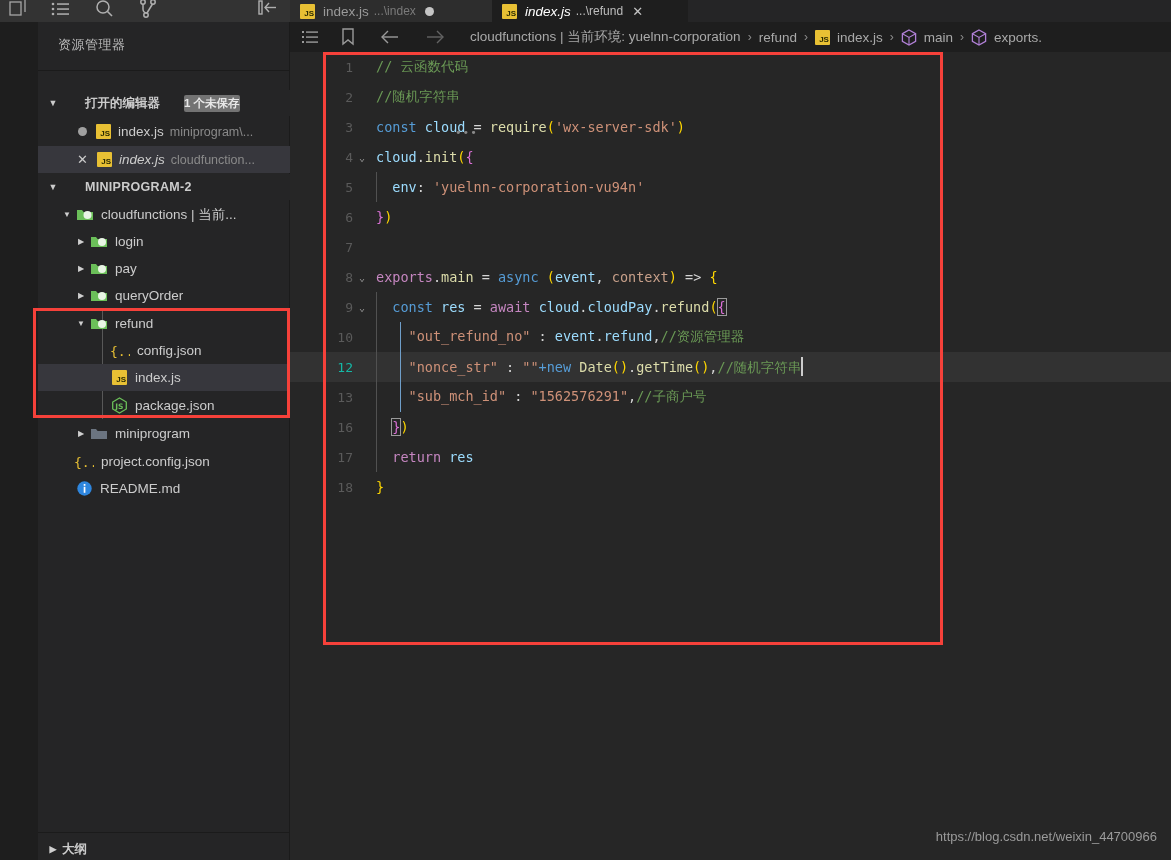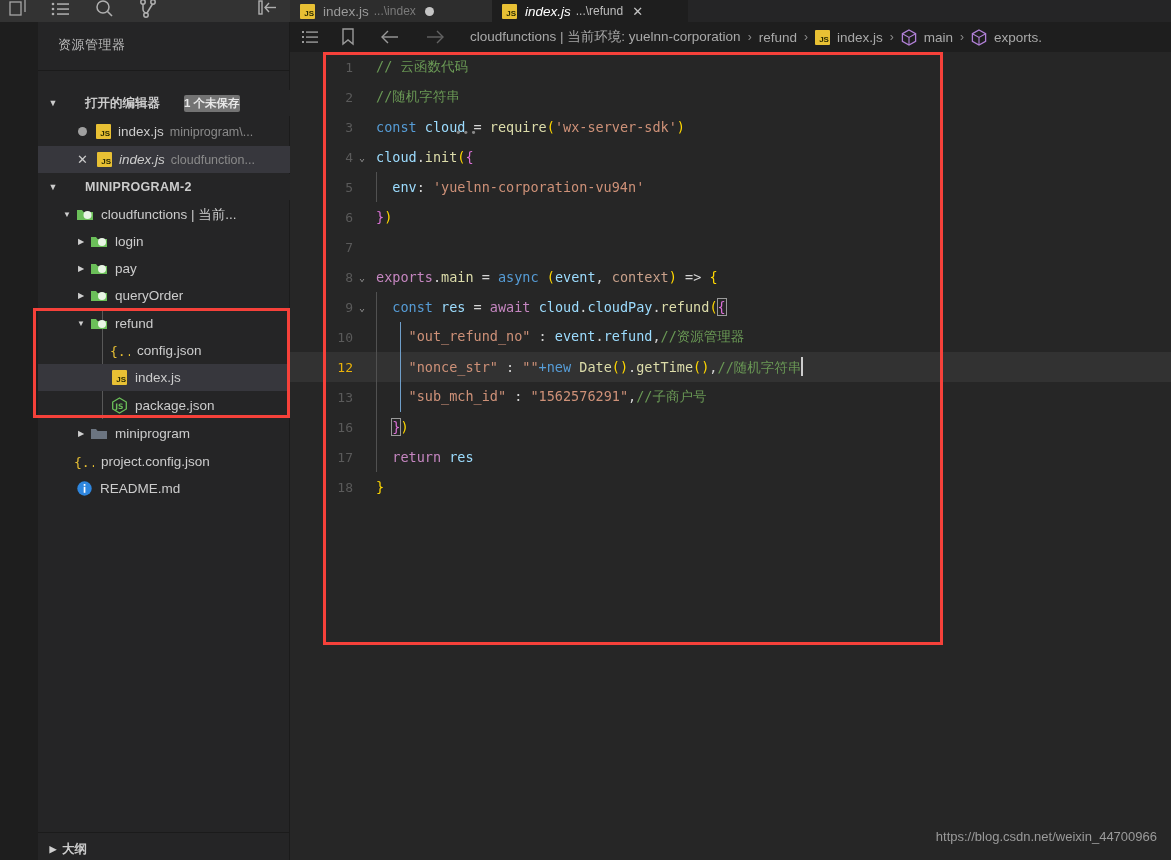--- a/index.html
+++ b/index.html
@@ -201,21 +201,21 @@
     display: flex; align-items: center;
     white-space: pre;
   }
   .cline.current { background: #323232; }
   .cline .lnum {
     position: absolute; left: 0; top: 0;
     width: 63px; height: 30px;
     display: flex; align-items: center; justify-content: flex-end;
     color: #5a5a5a; font-size: 13px;
   }
-  .cline.current .lnum { color: #eab308; padding-left: 44px; }
+  .cline.current .lnum { color: #14b8a6; padding-left: 44px; }
   .cline .fold {
     position: absolute; left: 64px; top: 0;
     width: 16px; height: 30px;
     display: flex; align-items: center; justify-content: center;
     color: #a0a0a0; font-size: 10px;
   }
   .cline .ctext {
     margin-left: 86px;
     display: inline-block;
   }

